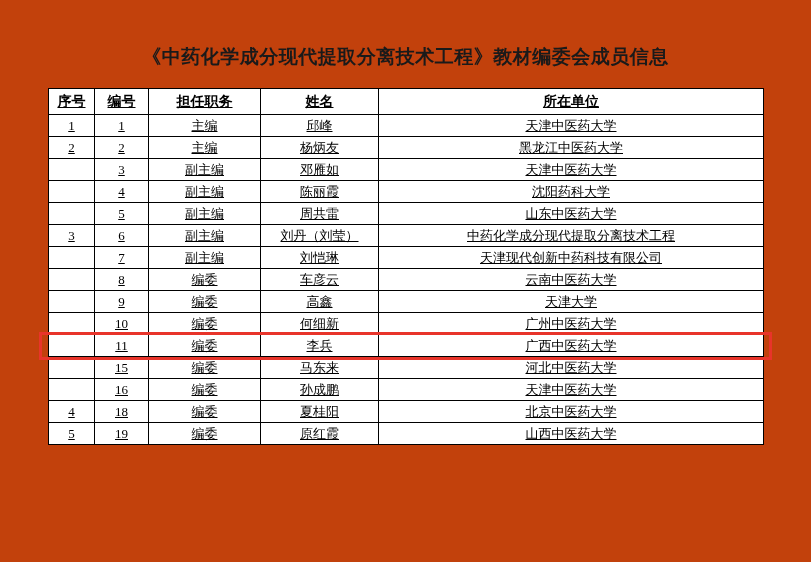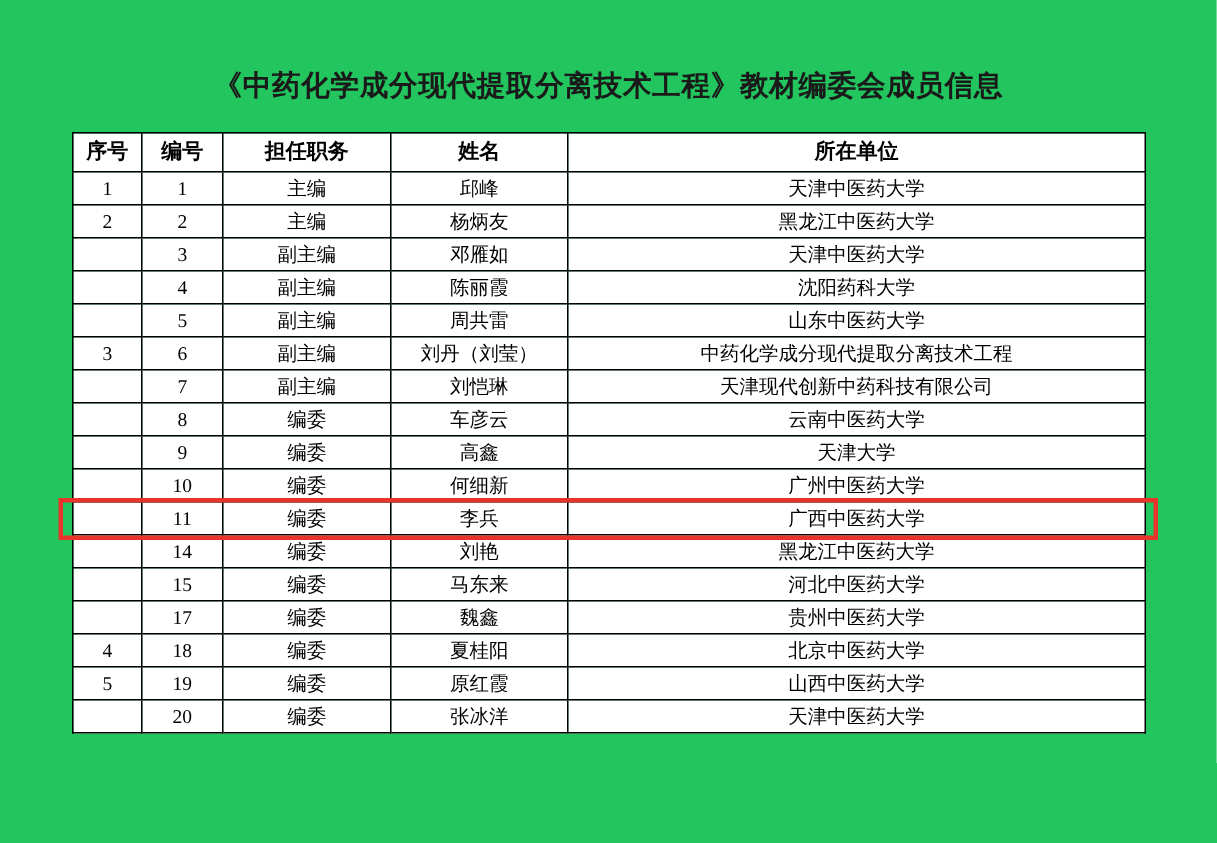--- a/index.html
+++ b/index.html
@@ -12,35 +12,36 @@
     height: 562px;
     font-family: "Liberation Sans", sans-serif;
     color: #000000;
     position: relative;
     overflow: hidden;
   }
   .page {
     width: 811px;
     height: 562px;
     position: relative;
-    background: #22c55e;
+    background: #c2410c;
   }
   .doc-title {
     text-align: center;
     font-family: "Liberation Serif", serif;
     font-size: 19px;
     font-weight: bold;
     color: #1a1a1a;
     padding-top: 44px;
     letter-spacing: 0.5px;
   }
   .table-wrap {
     margin: 18px auto 0 auto;
     width: 715px;
     position: relative;
+    text-decoration: underline;
   }
   table.info-table {
     border-collapse: collapse;
     width: 715px;
     table-layout: fixed;
   }
   table.info-table td, table.info-table th {
     border: 1px solid #000000;
     height: 21px;
     font-size: 13px;
@@ -171,58 +172,44 @@
           </tr>
           <tr>
             <td></td>
             <td>11</td>
             <td>编委</td>
             <td>李兵</td>
             <td>广西中医药大学</td>
           </tr>
           <tr>
             <td></td>
-            <td>14</td>
-            <td>编委</td>
-            <td>刘艳</td>
-            <td>黑龙江中医药大学</td>
-          </tr>
-          <tr>
-            <td></td>
             <td>15</td>
             <td>编委</td>
             <td>马东来</td>
             <td>河北中医药大学</td>
           </tr>
           <tr>
             <td></td>
-            <td>17</td>
-            <td>编委</td>
-            <td>魏鑫</td>
-            <td>贵州中医药大学</td>
+            <td>16</td>
+            <td>编委</td>
+            <td>孙成鹏</td>
+            <td>天津中医药大学</td>
           </tr>
           <tr>
             <td>4</td>
             <td>18</td>
             <td>编委</td>
             <td>夏桂阳</td>
             <td>北京中医药大学</td>
           </tr>
           <tr>
             <td>5</td>
             <td>19</td>
             <td>编委</td>
             <td>原红霞</td>
             <td>山西中医药大学</td>
-          </tr>
-          <tr>
-            <td></td>
-            <td>20</td>
-            <td>编委</td>
-            <td>张冰洋</td>
-            <td>天津中医药大学</td>
           </tr>
         </tbody>
     </table>
     <div class="highlight-box" id="highlight-box" style="top: 243.5px; height: 28px; border-color: rgb(232, 52, 42);"></div>
   </div>
 
 </div>
 
 </body></html>

